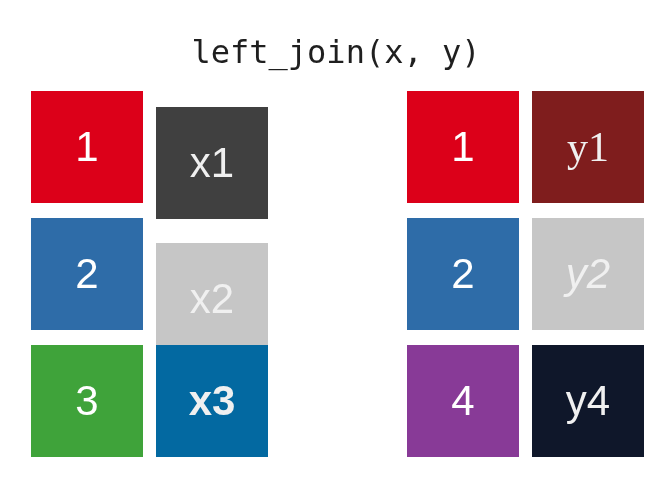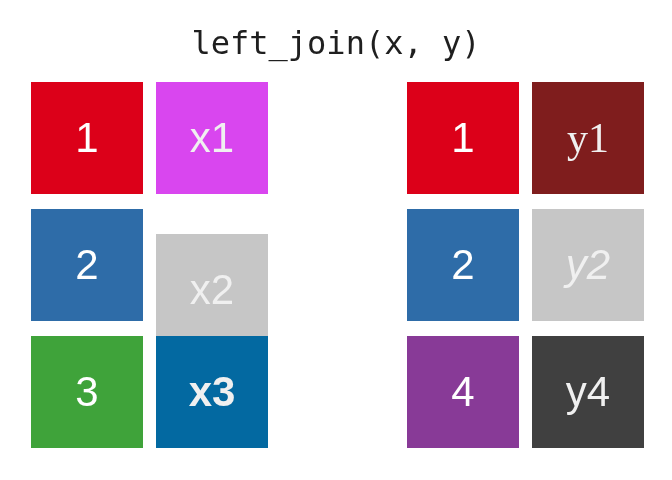--- a/index.html
+++ b/index.html
@@ -9,21 +9,21 @@
   body {
     width: 672px;
     height: 480px;
     background: #ffffff;
     overflow: hidden;
     position: relative;
     font-family: "Liberation Sans", sans-serif;
   }
   .canvas {
     position: absolute;
-    left: 0; top: 7px;
+    left: 0; top: 16px;
     width: 672px;
     height: 460px;
   }
   .title {
     position: absolute;
     left: 0;
     top: 18px;
     width: 672px;
     text-align: center;
     font-family: "DejaVu Sans Mono", "Liberation Mono", monospace;
@@ -58,29 +58,29 @@
 </style>
 </head>
 <body>
 
 <div class="canvas">
 
   <div class="title">left_join(x, y)</div>
 
   <div class="join-table table-x">
     <div class="cell key" style="background-color: rgb(220, 0, 25);">1</div>
-    <div class="cell value" style="background-color: #d946ef;">x1</div>
+    <div class="cell value" style="background-color: #404040; margin-top: 16px;">x1</div>
     <div class="cell key" style="background-color: rgb(46, 108, 168);">2</div>
     <div class="cell value" style="background-color: rgb(198, 198, 198); margin-top: 25px;">x2</div>
     <div class="cell key" style="background-color: rgb(63, 163, 58);">3</div>
     <div class="cell value" style="background-color: #0369a1; font-weight: bold;">x3</div>
   </div>
 
   <div class="join-table table-y">
     <div class="cell key" style="background-color: rgb(220, 0, 25);">1</div>
     <div class="cell value" style="background-color: #7f1d1d; font-family: Liberation Serif, serif;">y1</div>
     <div class="cell key" style="background-color: rgb(46, 108, 168);">2</div>
     <div class="cell value" style="background-color: rgb(198, 198, 198); font-style: italic;">y2</div>
     <div class="cell key" style="background-color: rgb(136, 58, 151);">4</div>
-    <div class="cell value" style="background-color: #404040;">y4</div>
+    <div class="cell value" style="background-color: #0f172a;">y4</div>
   </div>
 
 </div>
 
 </body></html>

